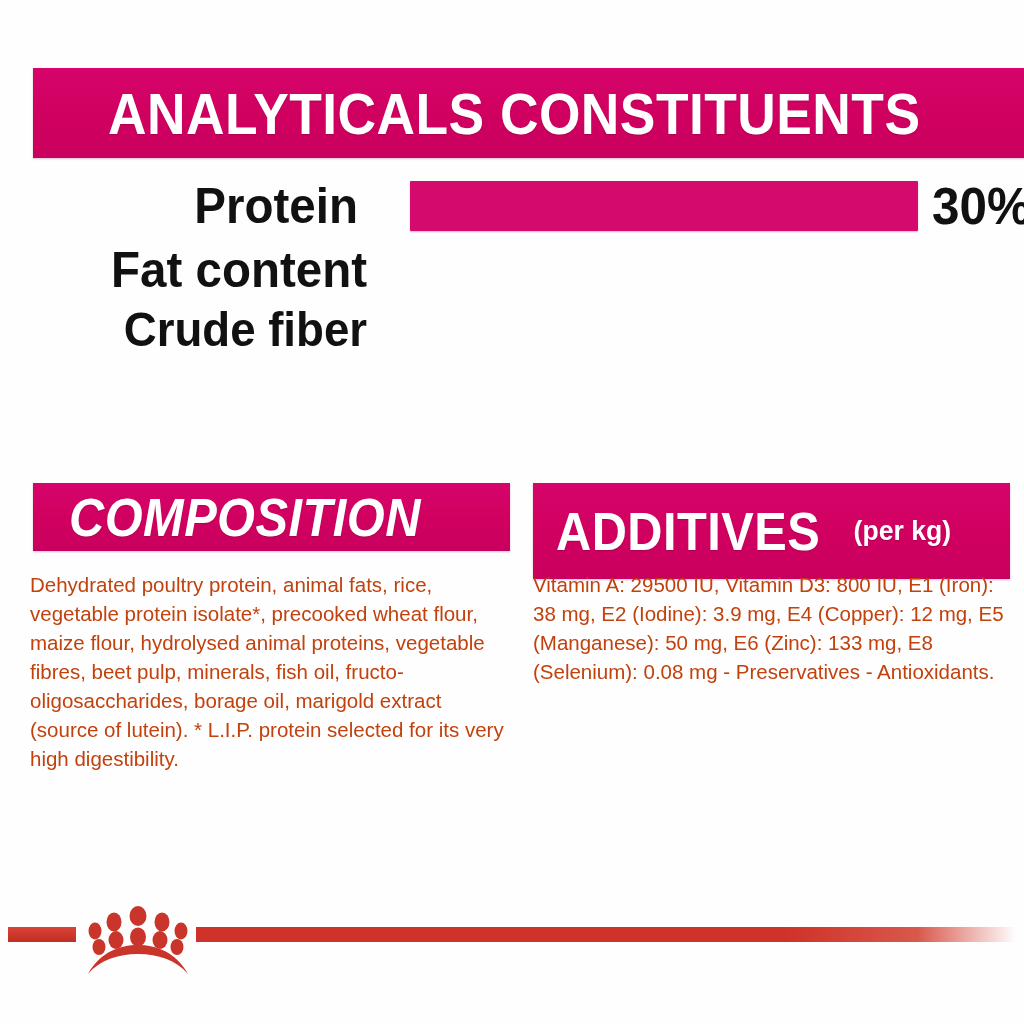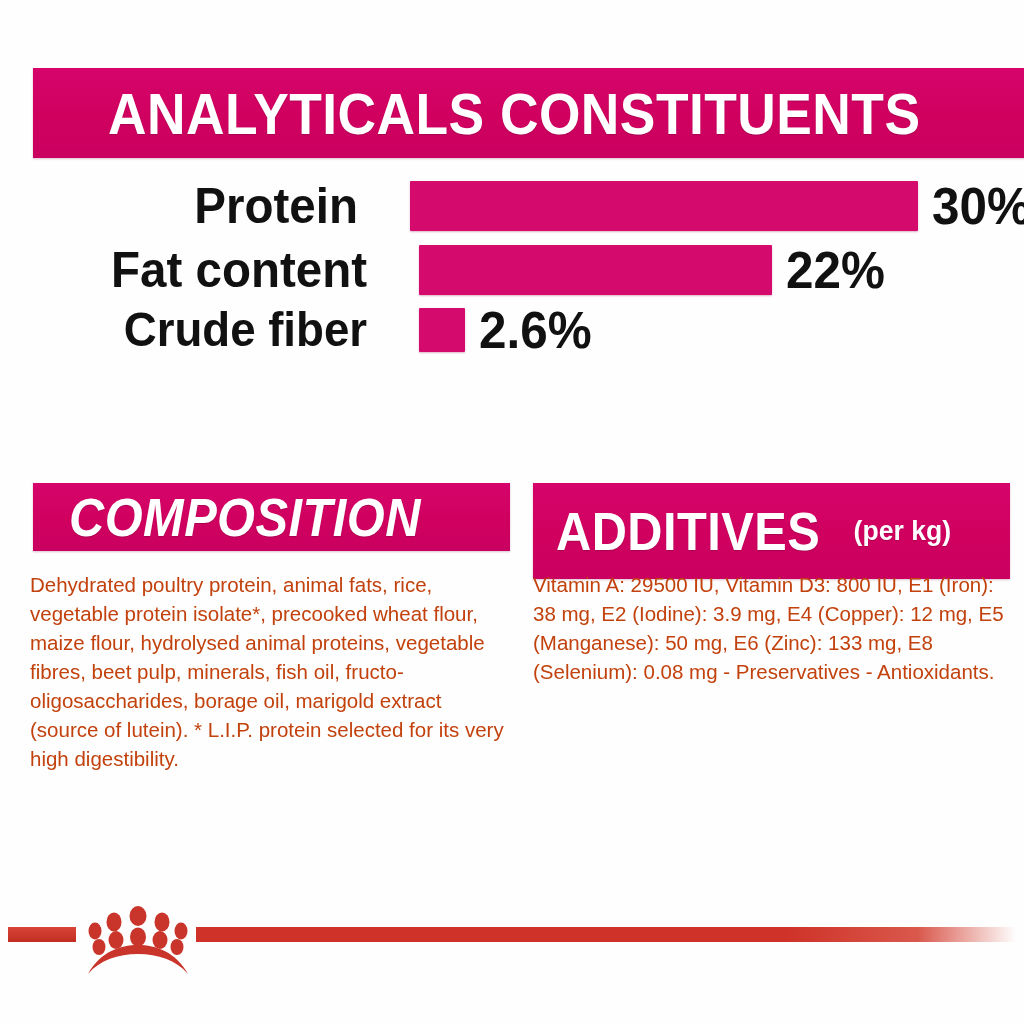--- a/index.html
+++ b/index.html
@@ -210,32 +210,24 @@
     <div class="chart-row chart-row-1">
       <span class="chart-label">Protein</span>
       <span class="chart-bar-wrap">
         <span class="chart-bar" id="bar-0" style="width: 508px; height: 50px; display: inline-block; background: rgb(213, 10, 109);"></span>
         <span class="chart-value">30%</span>
       </span>
     </div>
 
     <div class="chart-row chart-row-2">
       <span class="chart-label">Fat content</span>
-      <span class="chart-bar-wrap">
-        <span class="chart-bar" id="bar-1" style="width: 353px; height: 50px; display: inline-block; background: rgb(213, 10, 109);"></span>
-        <span class="chart-value">22%</span>
-      </span>
     </div>
 
     <div class="chart-row chart-row-3">
       <span class="chart-label">Crude fiber</span>
-      <span class="chart-bar-wrap">
-        <span class="chart-bar" id="bar-2" style="width: 46px; height: 44px; display: inline-block; background: rgb(213, 10, 109);"></span>
-        <span class="chart-value">2.6%</span>
-      </span>
     </div>
 
   </div>
 
   <div class="banner" id="banner-composition">
     <span class="banner-title">COMPOSITION</span>
   </div>
 
   <div class="body-col" id="col-composition">
     <p><span>Dehydrated poultry protein, animal fats, rice, vegetable protein isolate*, precooked wheat flour, maize flour, hydrolysed animal proteins, vegetable fibres, beet pulp, minerals, fish oil, fructo-oligosaccharides, borage oil, marigold extract (source of lutein).</span> <span>* L.I.P. protein selected for its very high digestibility.</span></p>

